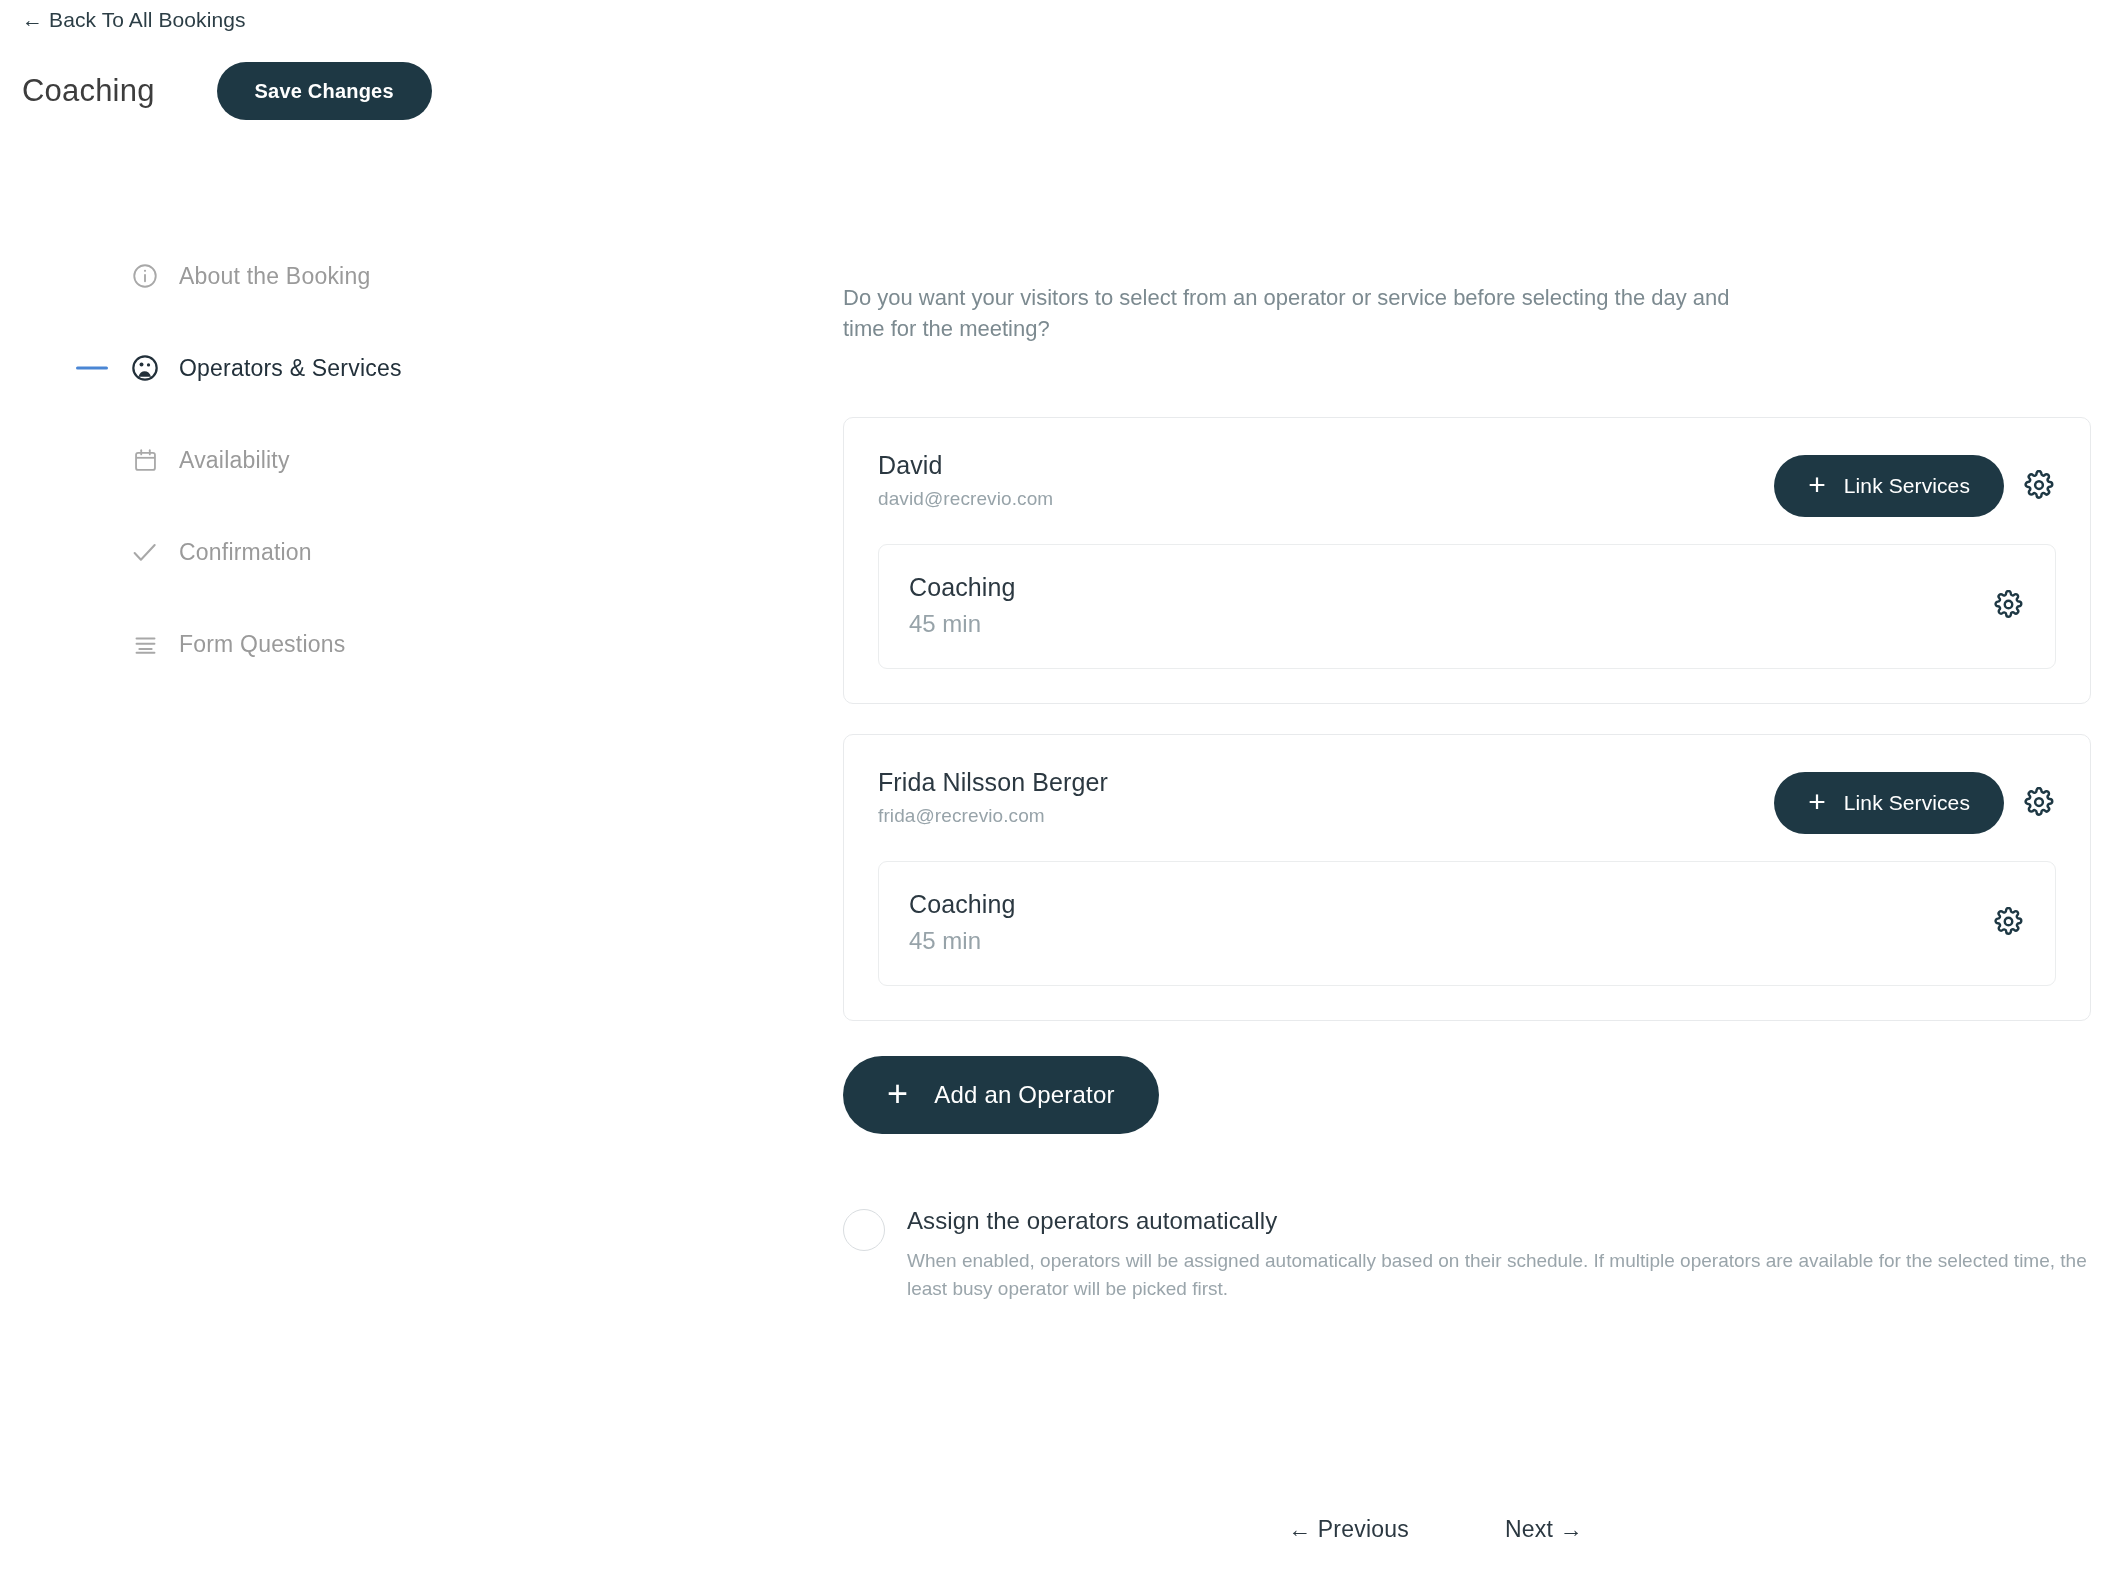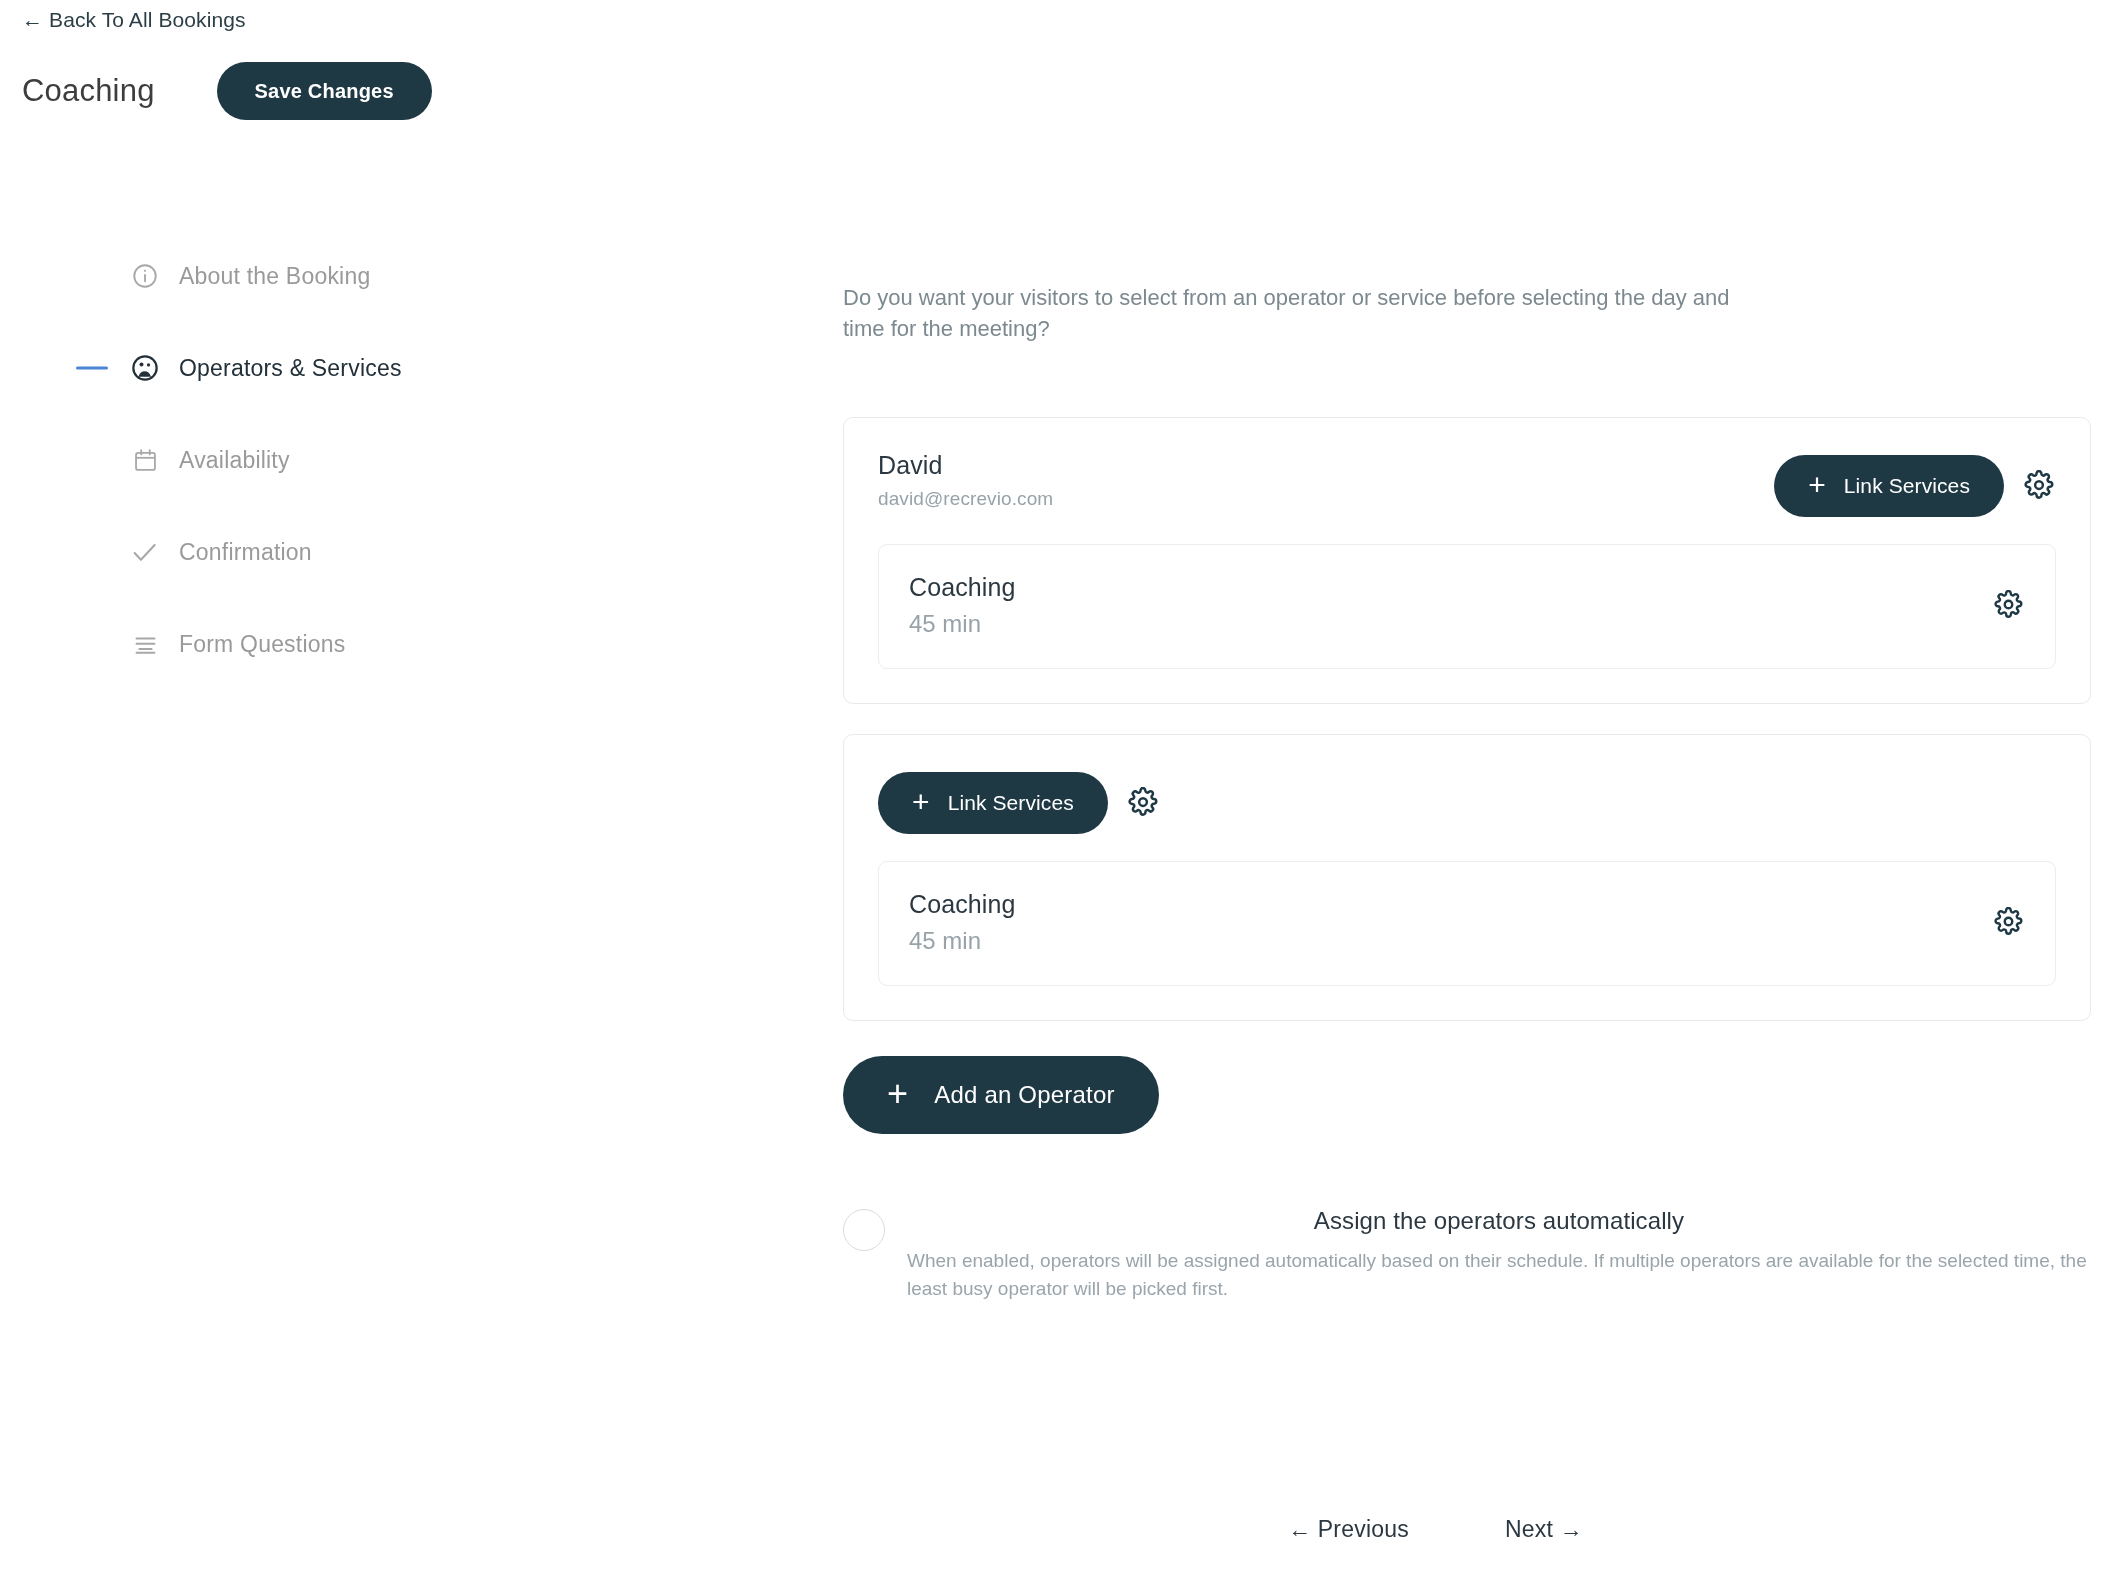--- a/index.html
+++ b/index.html
@@ -240,21 +240,20 @@
     background: #fff;
     flex: none;
     margin-top: 2px;
     cursor: pointer;
   }
   .assign-text { margin-left: 22px; }
   .assign-title {
     font-size: 24px;
     color: #2b3841;
     letter-spacing: .1px;
-    text-align: center;
   }
   .assign-desc {
     margin-top: 12px;
     font-size: 19px;
     line-height: 1.45;
     color: #9aa5ab;
     max-width: 1190px;
   }
 
   
@@ -385,20 +384,24 @@
               <circle cx="12" cy="12" r="3.1"></circle>
               <path d="M19.1 14.4a1.6 1.6 0 0 0 .32 1.77l.06.06a1.93 1.93 0 1 1-2.73 2.73l-.06-.06a1.6 1.6 0 0 0-1.77-.32 1.6 1.6 0 0 0-.97 1.47v.17a1.93 1.93 0 1 1-3.86 0v-.09a1.6 1.6 0 0 0-1.05-1.47 1.6 1.6 0 0 0-1.77.32l-.06.06a1.93 1.93 0 1 1-2.73-2.73l.06-.06a1.6 1.6 0 0 0 .32-1.77 1.6 1.6 0 0 0-1.47-.97h-.17a1.93 1.93 0 1 1 0-3.86h.09a1.6 1.6 0 0 0 1.47-1.05 1.6 1.6 0 0 0-.32-1.77l-.06-.06a1.93 1.93 0 1 1 2.73-2.73l.06.06a1.6 1.6 0 0 0 1.77.32h.08a1.6 1.6 0 0 0 .97-1.47v-.17a1.93 1.93 0 1 1 3.86 0v.09a1.6 1.6 0 0 0 .97 1.47 1.6 1.6 0 0 0 1.77-.32l.06-.06a1.93 1.93 0 1 1 2.73 2.73l-.06.06a1.6 1.6 0 0 0-.32 1.77v.08a1.6 1.6 0 0 0 1.47.97h.17a1.93 1.93 0 1 1 0 3.86h-.09a1.6 1.6 0 0 0-1.47.97z"></path>
             </svg>
           </span>
         </button>
       </div>
     </div>
 
     <div class="op-card">
       <div class="op-head">
+        <div>
+          <div class="op-name">Frida Nilsson Berger</div>
+          <div class="op-email">frida@recrevio.com</div>
+        </div>
         <div class="op-actions">
           <button class="link-btn">
             <span class="plus-glyph">+</span>
             <span>Link Services</span>
           </button>
           <button class="gear-btn">
             <span>
               <svg width="30" height="30" viewBox="0 0 24 24" fill="none" stroke="#1e3844" stroke-width="2" stroke-linecap="round" stroke-linejoin="round">
                 <circle cx="12" cy="12" r="3.1"></circle>
                 <path d="M19.1 14.4a1.6 1.6 0 0 0 .32 1.77l.06.06a1.93 1.93 0 1 1-2.73 2.73l-.06-.06a1.6 1.6 0 0 0-1.77-.32 1.6 1.6 0 0 0-.97 1.47v.17a1.93 1.93 0 1 1-3.86 0v-.09a1.6 1.6 0 0 0-1.05-1.47 1.6 1.6 0 0 0-1.77.32l-.06.06a1.93 1.93 0 1 1-2.73-2.73l.06-.06a1.6 1.6 0 0 0 .32-1.77 1.6 1.6 0 0 0-1.47-.97h-.17a1.93 1.93 0 1 1 0-3.86h.09a1.6 1.6 0 0 0 1.47-1.05 1.6 1.6 0 0 0-.32-1.77l-.06-.06a1.93 1.93 0 1 1 2.73-2.73l.06.06a1.6 1.6 0 0 0 1.77.32h.08a1.6 1.6 0 0 0 .97-1.47v-.17a1.93 1.93 0 1 1 3.86 0v.09a1.6 1.6 0 0 0 .97 1.47 1.6 1.6 0 0 0 1.77-.32l.06-.06a1.93 1.93 0 1 1 2.73 2.73l-.06.06a1.6 1.6 0 0 0-.32 1.77v.08a1.6 1.6 0 0 0 1.47.97h.17a1.93 1.93 0 1 1 0 3.86h-.09a1.6 1.6 0 0 0-1.47.97z"></path>

